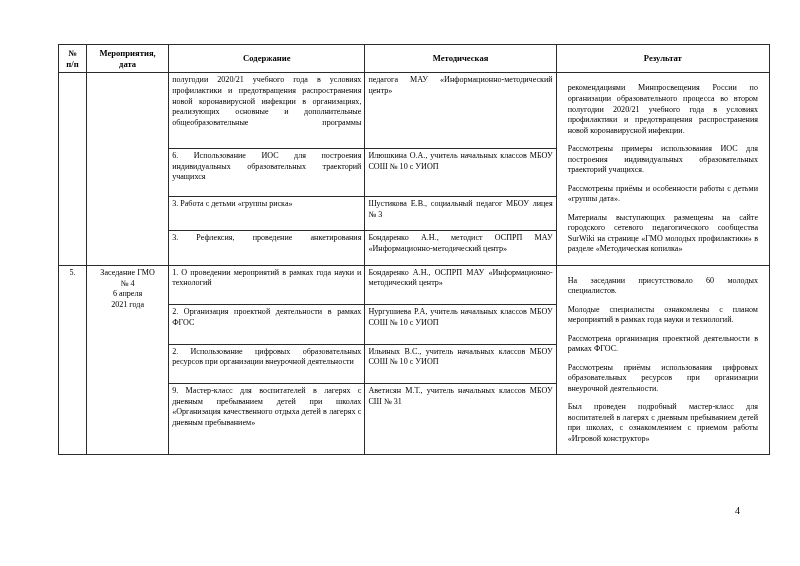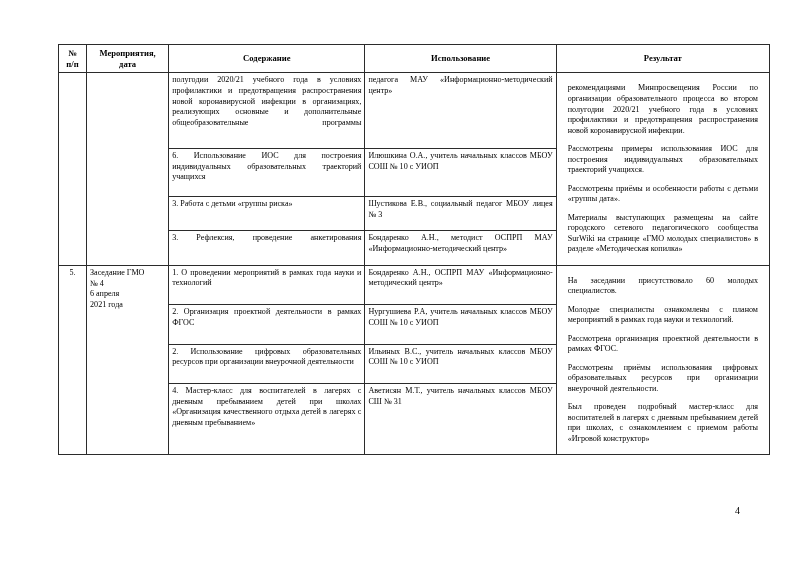--- a/index.html
+++ b/index.html
@@ -64,20 +64,21 @@
   .cell-justify > .last-line,
   .cell-plain {
     text-align: justify;
     text-align-last: left;
   }
   .cell-num {
     text-align: center;
     padding-top: 3px;
   }
   .cell-event {
+    text-align: center;
     padding-top: 3px;
     line-height: 1.34;
   }
 
   .res-block {
     text-align: justify;
     text-align-last: left;
   }
   .res-block p {
     margin: 8px;
@@ -121,37 +122,37 @@
       <tr>
         <th>
           <div>№</div>
           <div>п/п</div>
         </th>
         <th>
           <div>Мероприятия,</div>
           <div>дата</div>
         </th>
         <th>Содержание</th>
-        <th>Использование</th>
+        <th>Методическая</th>
         <th>Результат</th>
       </tr>
     </thead>
 
     <tbody>
 
       <tr>
         <td class="cell-num" rowspan="4"></td>
         <td class="cell-event" rowspan="4"></td>
         <td class="jfull">полугодии 2020/21 учебного года в условиях профилактики и предотвращения распространения новой коронавирусной инфекции в организациях, реализующих основные и дополнительные общеобразовательные программы</td>
         <td class="jfull-last">педагога МАУ «Информационно-методический центр»</td>
         <td class="res-block" rowspan="4">
           <p class="jfull-last">рекомендациями Минпросвещения России по организации образовательного процесса во втором полугодии 2020/21 учебного года в условиях профилактики и предотвращения распространения новой коронавирусной инфекции.</p>
           <p class="jfull-last">Рассмотрены примеры использования ИОС для построения индивидуальных образовательных траекторий учащихся.</p>
           <p class="jfull-last">Рассмотрены приёмы и особенности работы с детьми «группы дата».</p>
-          <p class="jfull-last">Материалы выступающих размещены на сайте городского сетевого педагогического сообщества SurWiki на странице «ГМО молодых специалистов» в разделе «Методическая копилка»</p>
+          <p class="jfull-last">Материалы выступающих размещены на сайте городского сетевого педагогического сообщества SurWiki на странице «ГМО молодых профилактики» в разделе «Методическая копилка»</p>
         </td>
       </tr>
       <tr>
         <td class="jfull">6. Использование ИОС для построения индивидуальных образовательных траекторий учащихся</td>
         <td class="jfull-last">Илюшкина О.А., учитель начальных классов МБОУ СОШ № 10 с УИОП</td>
       </tr>
       <tr>
         <td class="cell-plain">3.  Работа с детьми «группы риска»</td>
         <td class="jfull-last">Шустикова Е.В., социальный педагог МБОУ лицея № 3</td>
       </tr>
@@ -180,21 +181,21 @@
       </tr>
       <tr>
         <td class="jfull-last">2. Организация проектной деятельности в рамках ФГОС</td>
         <td class="cell-plain">Нургушиева Р.А, учитель начальных классов МБОУ СОШ № 10 с УИОП</td>
       </tr>
       <tr>
         <td class="jfull-last">2. Использование цифровых образовательных ресурсов при организации внеурочной деятельности</td>
         <td class="jfull-last">Ильиных В.С., учитель начальных классов МБОУ СОШ № 10 с УИОП</td>
       </tr>
       <tr>
-        <td class="jfull-last">4. Мастер-класс для воспитателей в лагерях с дневным пребыванием детей при школах «Организация качественного отдыха детей в лагерях с дневным пребыванием»</td>
+        <td class="jfull-last">9. Мастер-класс для воспитателей в лагерях с дневным пребыванием детей при школах «Организация качественного отдыха детей в лагерях с дневным пребыванием»</td>
         <td class="jfull-last">Аветисян М.Т., учитель начальных классов МБОУ СШ № 31</td>
       </tr>
 
     </tbody>
   </table>
 
   <div class="page-number">4</div>
 
 </div>
 

